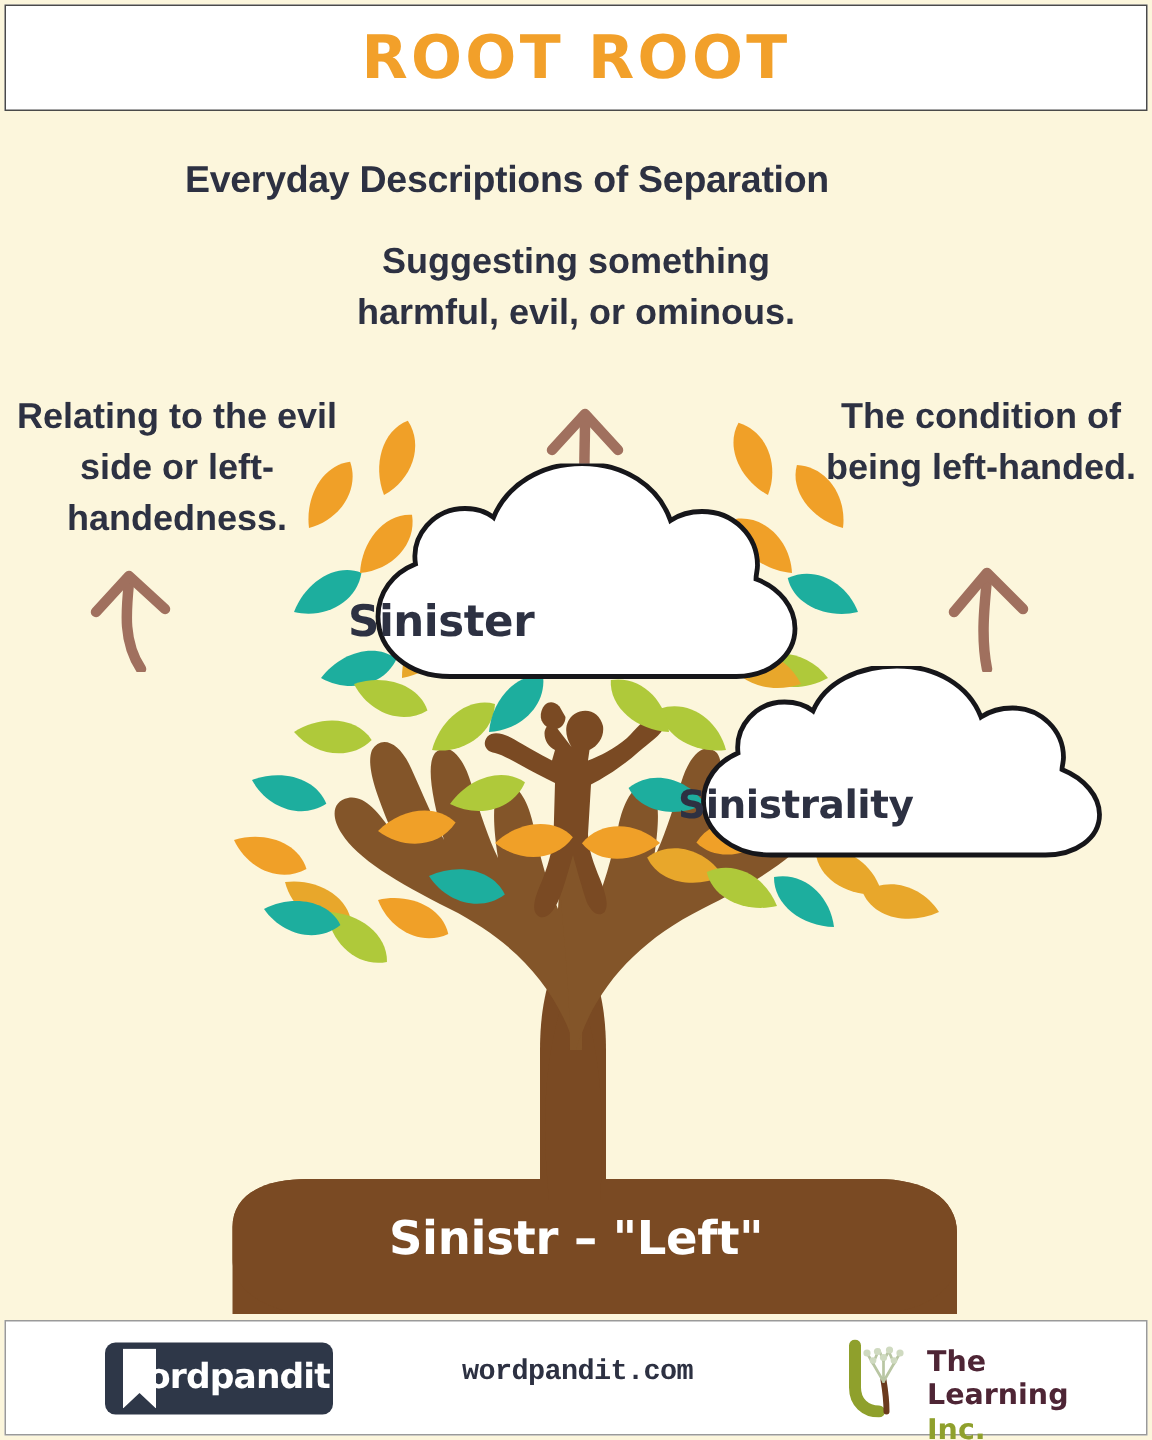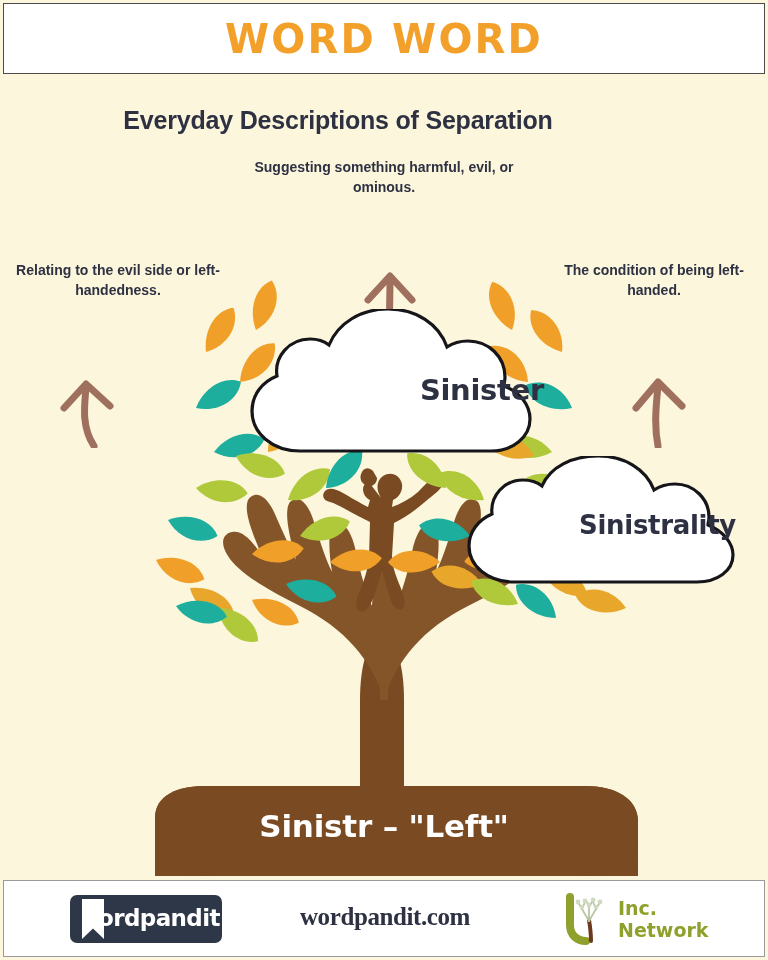--- a/index.html
+++ b/index.html
@@ -25,45 +25,46 @@
     font-family:"DejaVu Sans", sans-serif;
   }
 
   
   .subtitle{
     position:absolute;left:0;top:106px;width:676px;text-align:center;
     font-size:25px;font-weight:700;color:#2D3142;letter-spacing:-0.2px;
   }
   .desc{
     position:absolute;color:#2D3142;font-weight:700;text-align:center;
-    font-size:14px;line-height:1.42;
+    font-size:24px;line-height:1.42;
   }
   .desc-center{left:234px;top:158px;width:300px;}
   .desc-left{left:0px;top:261px;width:236px;}
   .desc-right{left:540px;top:261px;width:228px;}
 
   
   .arrow{position:absolute;}
 
   
   .art{position:absolute;left:0;top:0;width:768px;height:880px;}
 
   
   .cloud{position:absolute;}
   .cloud-label{
-    position:absolute;width:100%;text-align:right;
+    position:absolute;width:100%;text-align:left;
     color:#2D3142;font-weight:700;
     font-family:"DejaVu Sans", sans-serif;
     letter-spacing:-0.3px;
+    margin-top:24px;
   }
   #cloud-sinister{left:232px;top:309px;width:312px;height:152px;}
   #cloud-sinister .cloud-label{top:64px;font-size:29px;}
   #cloud-sinistral{left:22px;top:430px;width:268px;height:134px;}
   #cloud-sinistral .cloud-label{top:54px;font-size:26px;}
-  #cloud-sinistrality{left:452px;top:456px;width:284px;height:134px;}
+  #cloud-sinistrality{left:452px;top:444px;width:284px;height:134px;}
   #cloud-sinistrality .cloud-label{top:54px;font-size:26px;}
 
   
   .root-label{
     position:absolute;left:0;top:808px;width:768px;text-align:center;
     color:#FFFFFF;font-size:31px;font-weight:700;letter-spacing:-0.2px;
     font-family:"DejaVu Sans", sans-serif;
   }
 
   
@@ -81,37 +82,37 @@
     background:#FFFFFF;
     clip-path:polygon(0 0,100% 0,100% 100%,50% 74%,0 100%);
   }
   .wp-logo-text{
     position:absolute;left:28px;top:10px;
     color:#FFFFFF;font-size:23px;font-weight:700;letter-spacing:-0.6px;
     font-family:"DejaVu Sans", sans-serif;
   }
   .site-url{
     position:absolute;left:0;top:22px;width:762px;text-align:center;
-    color:#2D3142;font-size:25px;font-weight:700;letter-spacing:-0.4px;
-    font-family:Liberation Serif, serif;
+    color:#2D3142;font-size:19px;font-weight:700;letter-spacing:-0.4px;
+    font-family:Liberation Mono, monospace;
   }
   .tli-logo{position:absolute;right:18px;top:12px;width:186px;height:52px;}
   .tli-text{position:absolute;left:58px;top:4px;}
   .tli-line1{font-size:19px;font-weight:700;color:#4E2535;line-height:1.18;
              font-family:"DejaVu Sans", sans-serif;}
   .tli-line2{font-size:19px;font-weight:700;color:#8FA02C;line-height:1.18;
              font-family:"DejaVu Sans", sans-serif;}
 </style>
 </head>
 <body>
 
 <div class="page">
 
   <div class="header-band">
-    <div class="header-title">WORD WORD</div>
+    <div class="header-title">ROOT ROOT</div>
   </div>
 
   <div class="subtitle">Everyday Descriptions of Separation</div>
 
   <div class="desc desc-center">Suggesting something harmful, evil, or ominous.</div>
   <div class="desc desc-left">Relating to the evil side or left-handedness.</div>
   <div class="desc desc-right">The condition of being left-handed.</div>
 
   <svg class="arrow" style="left:358px;top:256px;" width="64" height="78" viewBox="0 0 64 78">
     <path d="M32 76 C31 58 32 40 32 24" stroke="#A0705E" stroke-width="7" fill="none" stroke-linecap="round"></path>
@@ -404,18 +405,19 @@
           <circle cx="18" cy="9" r="2.4"></circle>
             <circle cx="25" cy="8" r="2.4"></circle>
           <circle cx="33" cy="7" r="2.4"></circle>
             <circle cx="40" cy="9" r="2.4"></circle>
           <circle cx="29" cy="12" r="2.4"></circle>
             <circle cx="22" cy="14" r="2.2"></circle>
           <circle cx="36" cy="14" r="2.2"></circle>
         </g>
       </svg>
       <div class="tli-text">
+        <div class="tli-line1">The Learning</div>
         <div class="tli-line2">Inc. Network</div>
       </div>
     </div>
   </div>
 
 </div>
 
 </body></html>

